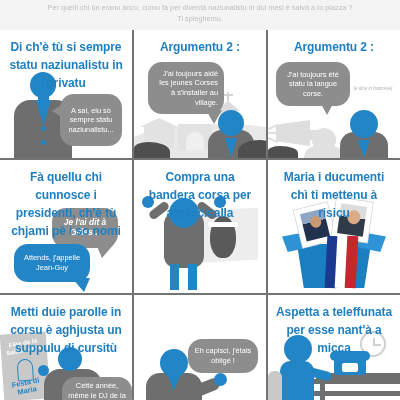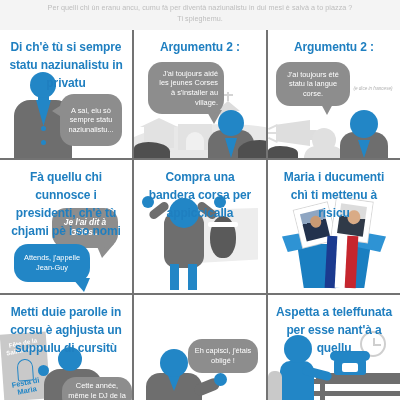--- a/index.html
+++ b/index.html
@@ -321,17 +321,17 @@
 
         <div class="phone-body" style="left:66px; top:64px; width:32px; height:16px;"></div>
         <div style="position:absolute; left:62px; top:56px; width:40px; height:10px; background:#2286c6; border-radius:6px;"></div>
         <div style="position:absolute; left:74px; top:68px; width:16px; height:9px; background:#ffffff; border-radius:2px;"></div>
 
         <div class="torso-blue" style="left:12px; top:66px; width:34px; height:44px; border-radius:10px 10px 0 0;"></div>
         <div class="head" style="left:16px; top:40px; width:28px; height:28px;"></div>
         <div class="torso-blue" style="left:34px; top:74px; width:30px; height:9px; border-radius:5px; transform:rotate(14deg);"></div>
         <div style="position:absolute; left:0px; top:76px; width:14px; height:34px; background:#c9c9c9; border-radius:6px 6px 0 0;"></div>
       </div>
-      <div class="panel-title">Aspetta a teleffunata per esse nant'à a quellu</div>
+      <div class="panel-title">Aspetta a teleffunata per esse nant'à a micca</div>
     </div>
 
   </div>
 </div>
 
 </body></html>

